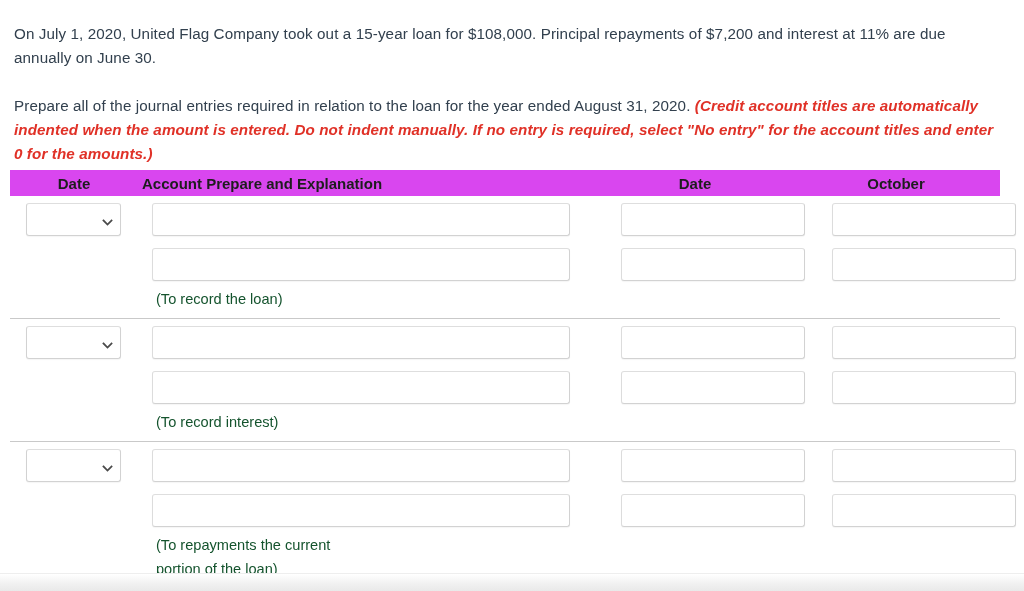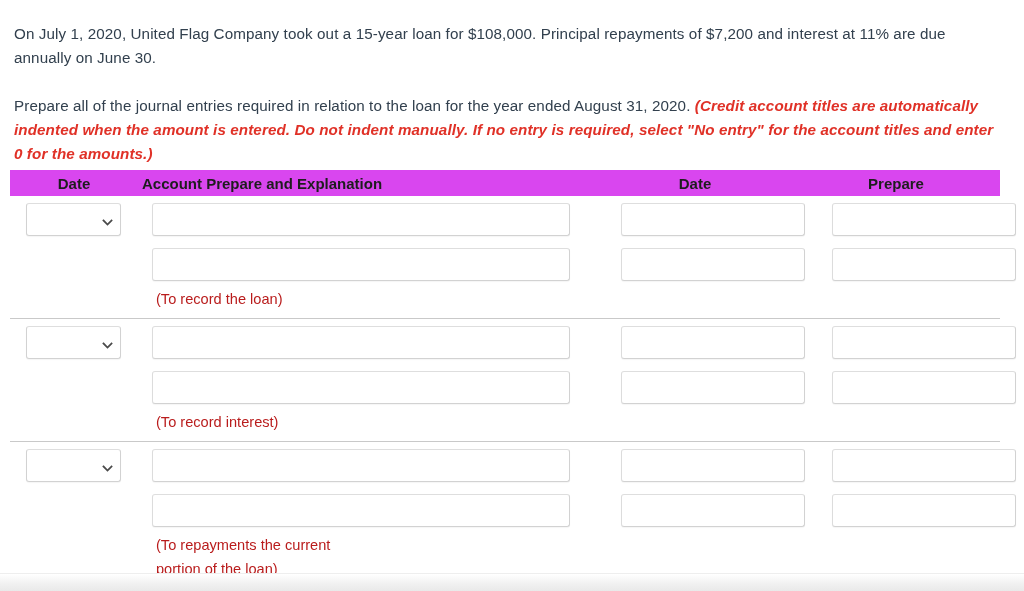--- a/index.html
+++ b/index.html
@@ -135,21 +135,21 @@
     top: 11px;
     pointer-events: none;
     width: 11px;
     height: 11px;
   }
 
   .caption {
     padding-left: 146px;
     font-size: 14.6px;
     line-height: 24px;
-    color: #b91c1c;
+    color: #14532d;
     padding-top: 6px;
     padding-bottom: 7px;
     max-width: 330px;
   }
   .caption.two-line { max-width: 210px; }
 
   
   .bottombar {
     position: absolute;
     left: 0;
@@ -170,21 +170,21 @@
     <div class="gap"></div>
     <p><span>Prepare all of the journal entries required in relation to the loan for the year ended August 31, 2020. </span><span class="note">(Credit account titles are automatically indented when the amount is entered. Do not indent manually. If no entry is required, select "No entry" for the account titles and enter 0 for the amounts.)</span></p>
   </div>
 
   <div class="journal">
 
     <div class="jhead">
       <div class="col-date">Date</div>
       <div class="col-account">Account Prepare and Explanation</div>
       <div class="col-debit">Date</div>
-      <div class="col-credit">Prepare</div>
+      <div class="col-credit">October</div>
     </div>
 
     <div class="entry">
       <div class="jrow r1">
         <div class="cell-date">
           <div class="sel-wrap">
             <select class="sel"></select>
             <span class="chev">
               <svg viewBox="0 0 12 12" width="11" height="11" aria-hidden="true">
                   <path d="M1.6 3.8 L6 8.2 L10.4 3.8" stroke="#4a4a4a" stroke-width="1.9" fill="none" stroke-linecap="square"></path>

